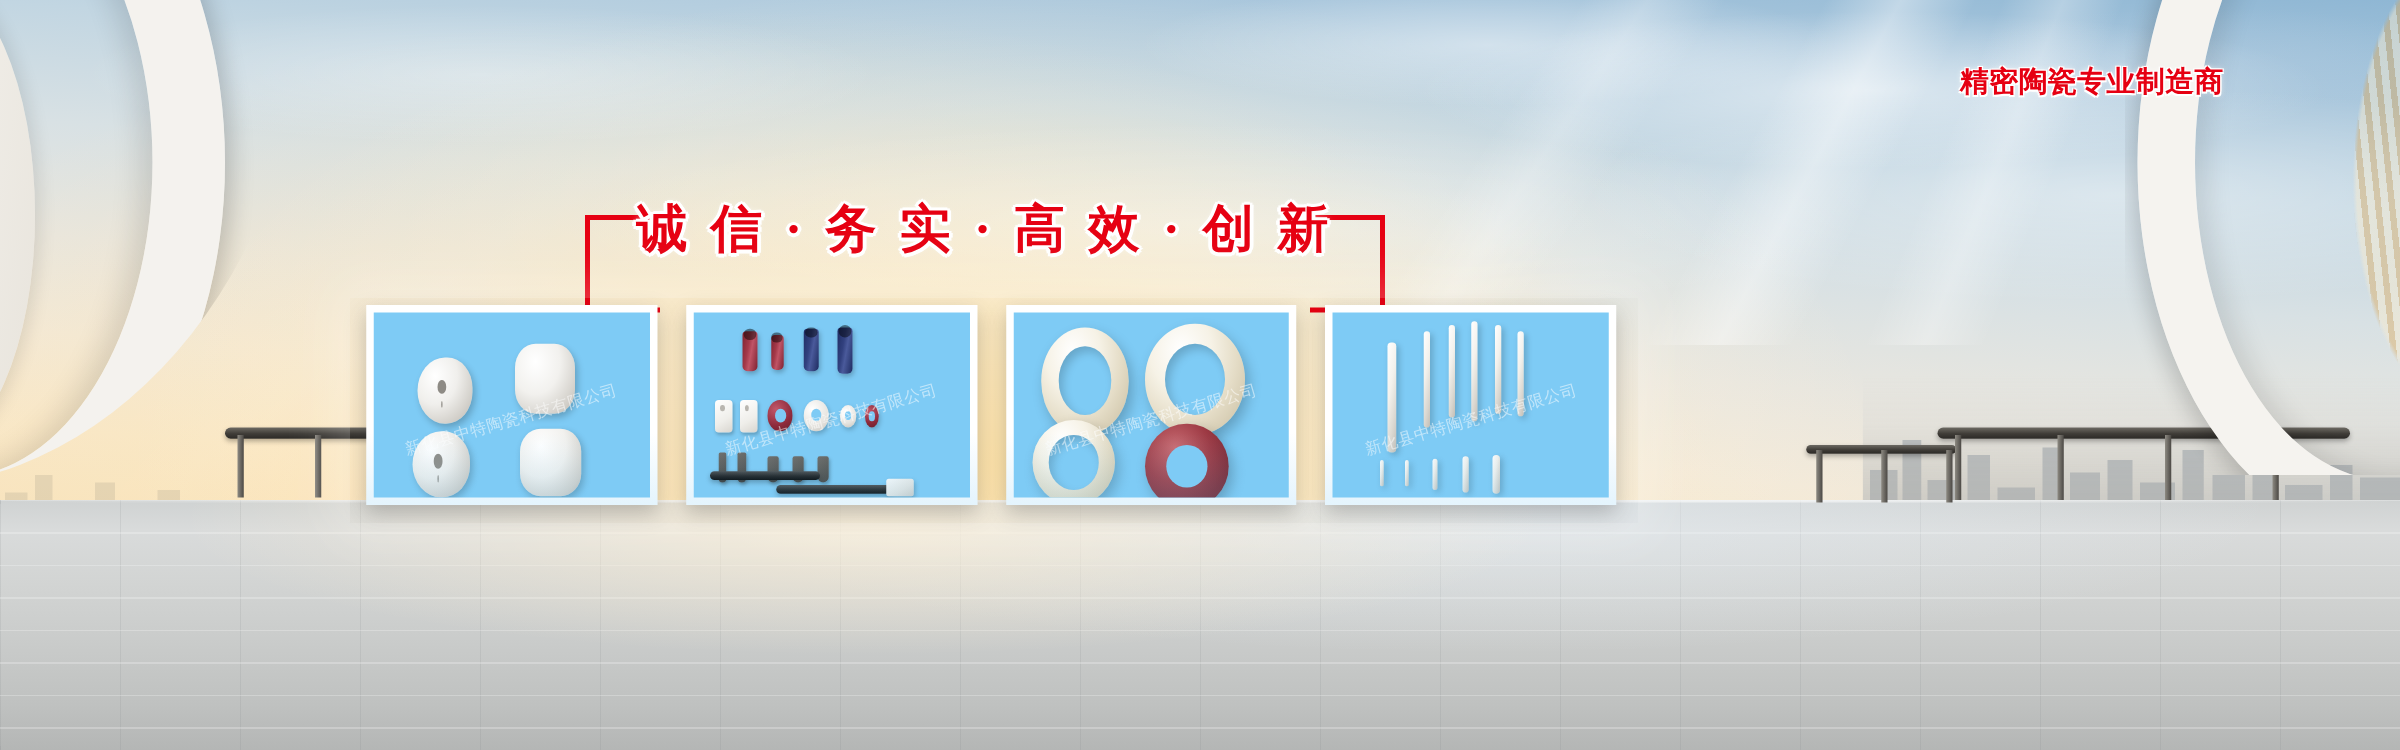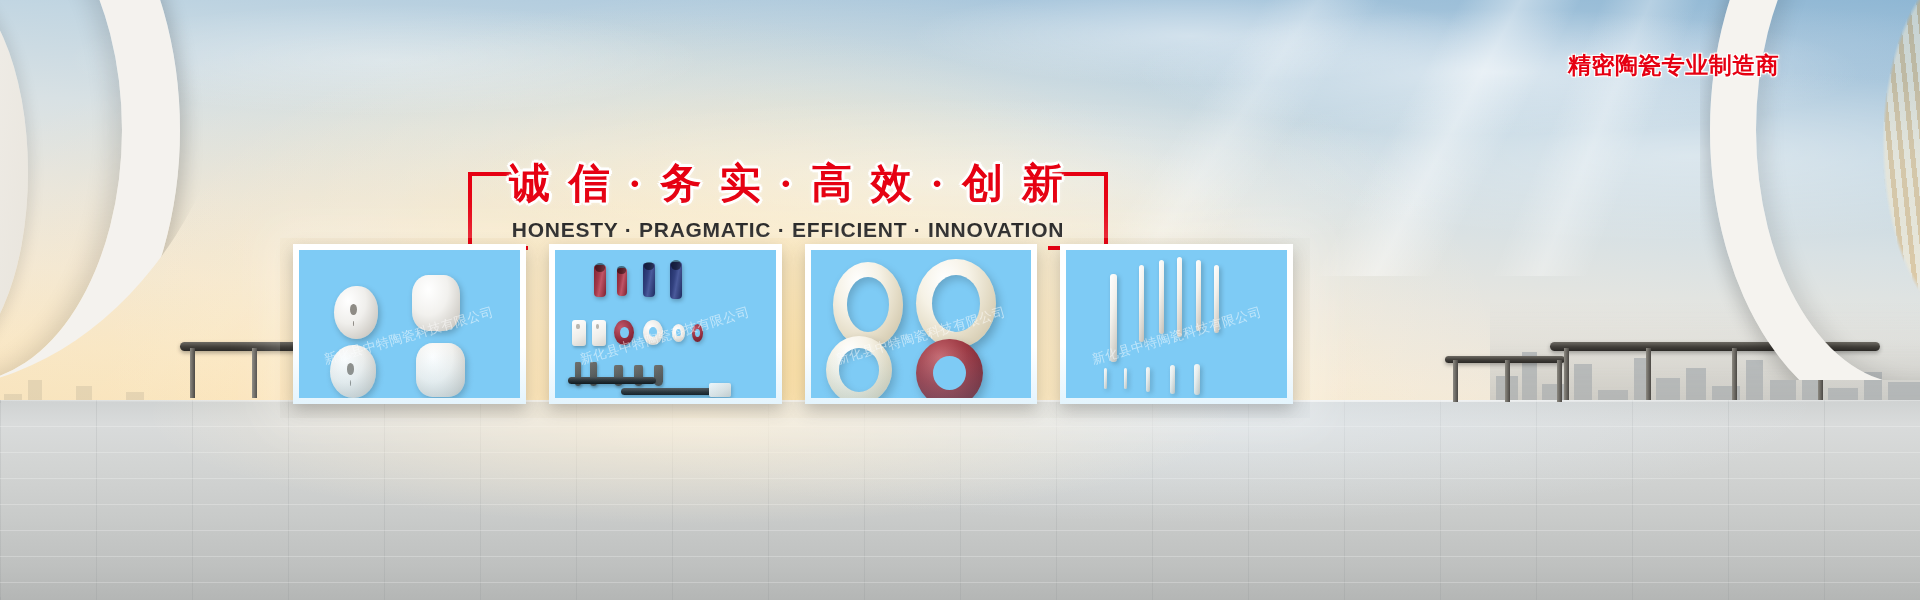--- a/index.html
+++ b/index.html
@@ -387,21 +387,20 @@
   </div>
 
   <div class="slogan">
     <div class="bracket bk-tl-h"></div>
     <div class="bracket bk-tl-v"></div>
     <div class="bracket bk-tl-h2"></div>
     <div class="bracket bk-tr-h"></div>
     <div class="bracket bk-tr-v"></div>
     <div class="bracket bk-tr-h2"></div>
     <div class="slogan-cn">诚 信 · 务 实 · 高 效 · 创 新</div>
-    <div class="slogan-en">HONESTY · PRAGMATIC · EFFICIENT · INNOVATION</div>
   </div>
 
   <div class="right-block">
     <div class="rb-title">精密陶瓷专业制造商</div>
   </div>
 
   <div class="panels">
 
     <div class="panel">
       <div class="panel-inner">

